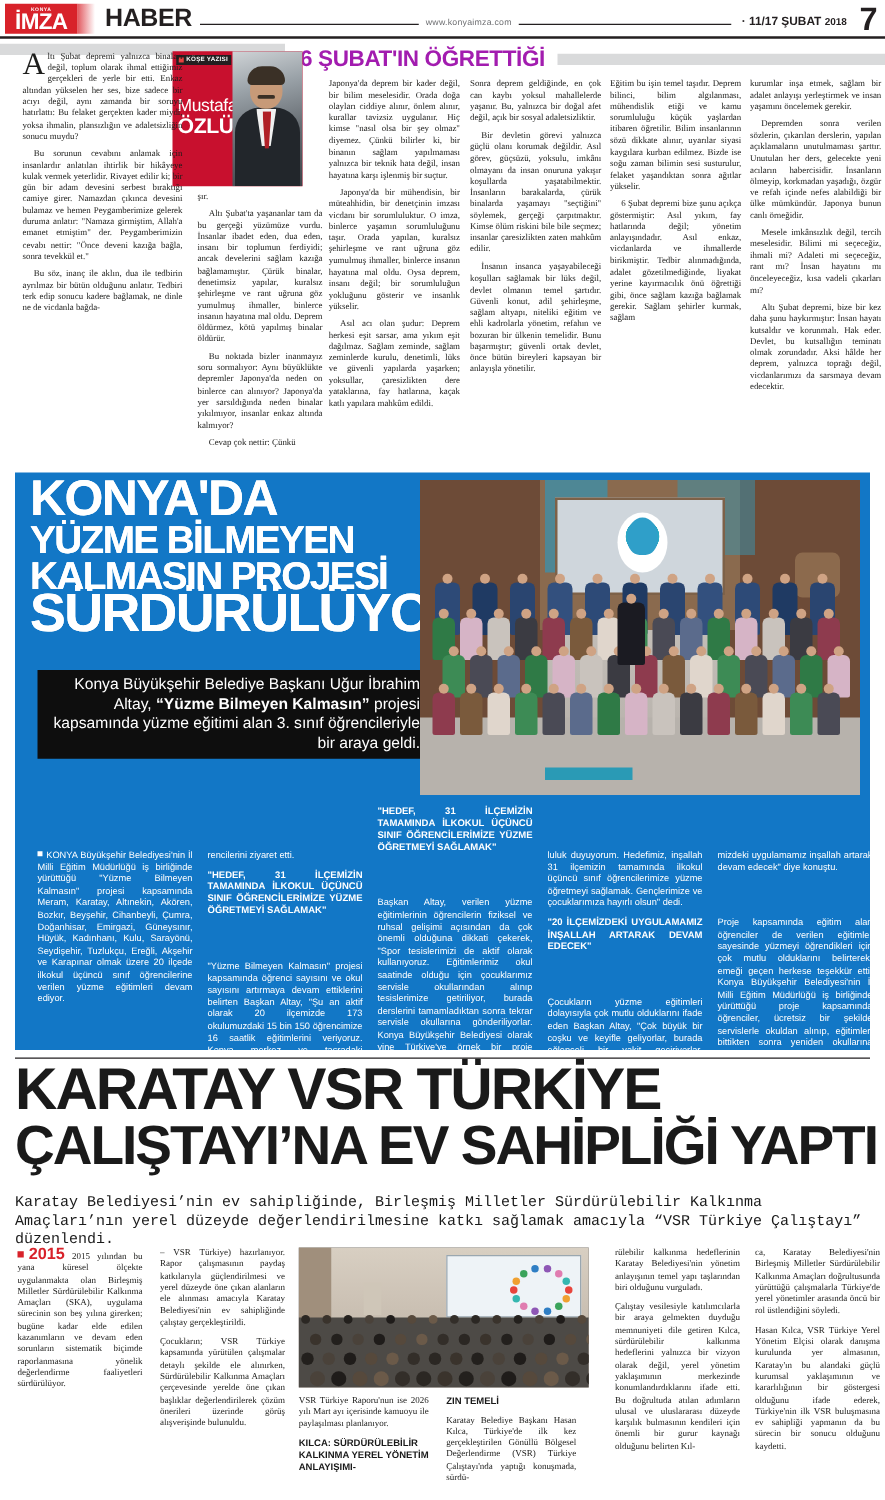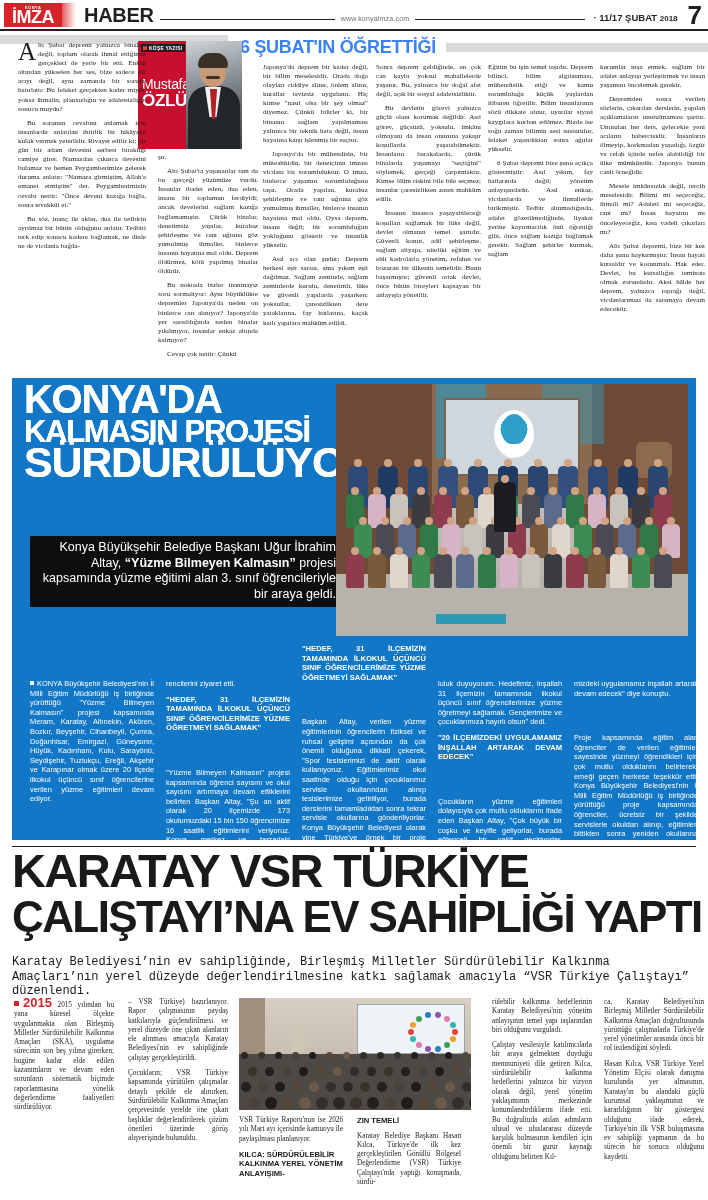--- a/index.html
+++ b/index.html
@@ -67,21 +67,21 @@
 
   
   .top-article { position: absolute; left: 0; top: 33px; width: 708px; height: 340px; }
 
   .top-headline-row {
     position: absolute; left: 240px; top: 0px; width: 468px; height: 28px;
     display:flex; align-items: center;
   }
   .top-headline {
     font-family: "Liberation Sans", sans-serif;
-    font-size: 18px; font-weight: bold; color: #3b82f6;
+    font-size: 18px; font-weight: bold; color: #a21caf;
     letter-spacing: -0.3px; white-space: nowrap;
   }
   .hl-bar { flex:1; height:9px; background:#d9dadb; margin-left:10px; }
   .hl-bar-left {
     position:absolute; left:0px; top:2px; width:228px; height:9px; background:#d9dadb;
   }
 
   .topcols { position:absolute; left: 18px; top: 8px; width: 676px; }
   .tcol { position: absolute; top: 0; }
   .tc1 { left: 0px;   width: 128px; }
@@ -391,20 +391,21 @@
           <p>Altı Şubat depremi, bize bir kez daha şunu haykırmıştır: İnsan hayatı kutsaldır ve korunmalı. Hak eder. Devlet, bu kutsallığın teminatı olmak zorundadır. Aksi hâlde her deprem, yalnızca toprağı değil, vicdanlarımızı da sarsmaya devam edecektir.</p>
         </div>
       </div>
     </div>
   </div>
 
   <div class="blue-block">
 
     <div class="bb-headline">
       <span class="bb-l bb-l1">KONYA'DA</span>
+      <span class="bb-l bb-l2">YÜZME BİLMEYEN</span>
       <span class="bb-l bb-l3">KALMASIN PROJESİ</span>
       <span class="bb-l bb-l4">SÜRDÜRÜLÜYOR</span>
     </div>
 
     <div class="bb-subbox">
       <div class="bb-subtext">
         <span>Konya Büyükşehir Belediye Başkanı Uğur İbrahim Altay, </span><b>“Yüzme Bilmeyen Kalmasın”</b><span> projesi kapsamında yüzme eğitimi alan 3. sınıf öğrencileriyle bir araya geldi.</span>
       </div>
     </div>
 

